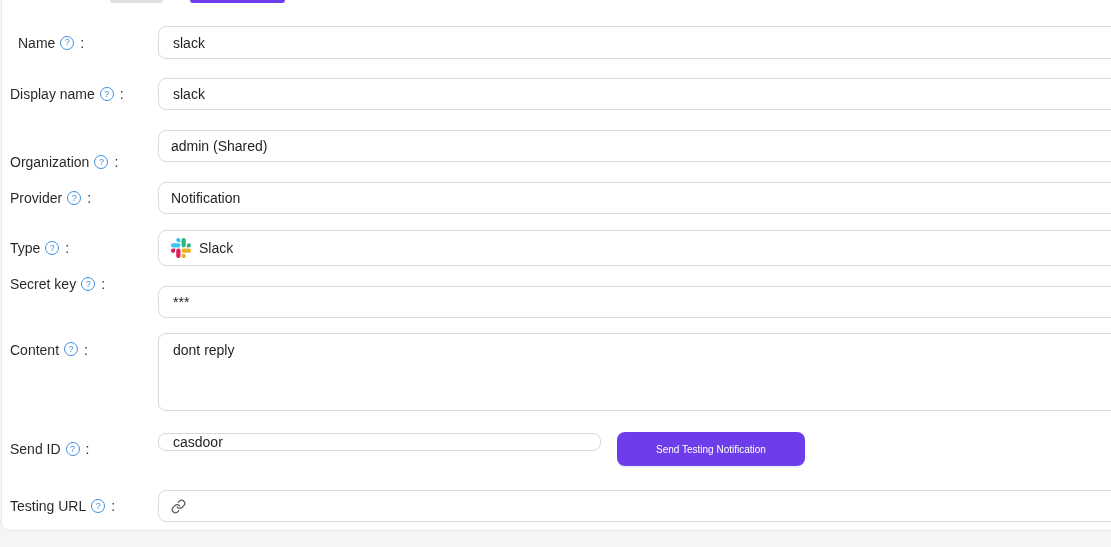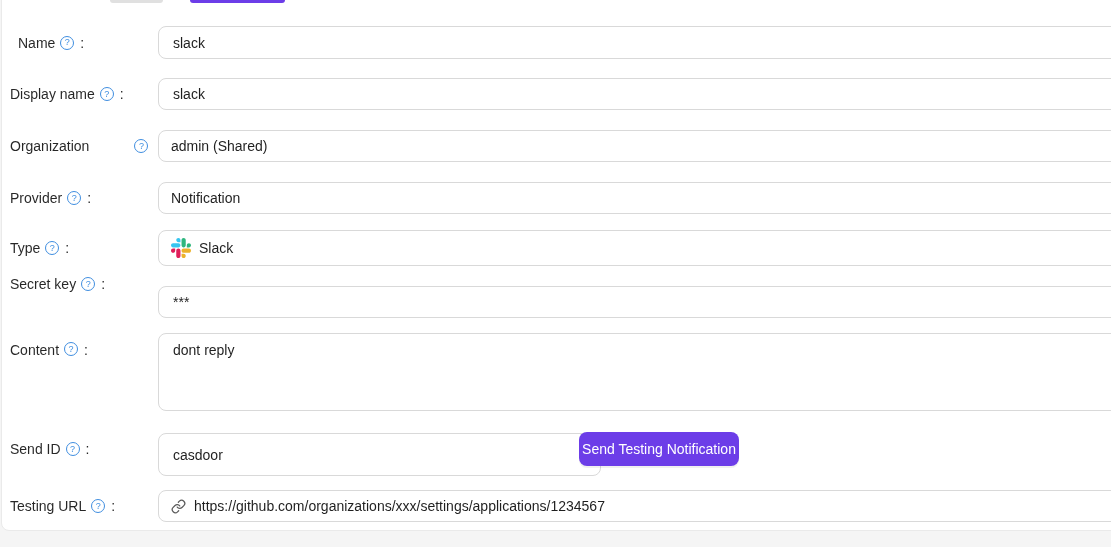--- a/index.html
+++ b/index.html
@@ -77,41 +77,41 @@
   .icon-gap { margin-right: 8px; flex: none; display: inline-flex; }
 
   .prefix-input {
     display: flex; align-items: center;
     padding: 0 12px;
   }
   .prefix-input .val { white-space: nowrap; overflow: hidden; }
 
   .primary-btn {
     position: absolute;
-    left: 579px; top: 432px;
-    width: 160px; height: 34px;
+    left: 617px; top: 432px;
+    width: 188px; height: 34px;
     background: #6c3de8;
     color: #ffffff;
     border: none;
     border-radius: 8px;
-    font-size: 14px;
+    font-size: 10px;
     font-family: "Liberation Sans", sans-serif;
     cursor: pointer;
     box-shadow: 0 2px 0 rgba(5,5,5,0.06);
   }
 
   
   .y-name   .label { top: 26px;  height: 33px; margin-left: 8px; } .y-name   .ctl { top: 26px;  height: 33px; }
   .y-dname  .label { top: 78px;  height: 32px; } .y-dname  .ctl { top: 78px;  height: 32px; }
-  .y-org    .label { top: 130px; height: 32px; gap: 40px; } .y-org    .ctl { top: 130px; height: 32px; }
+  .y-org    .label { top: 146px; height: 32px; } .y-org    .ctl { top: 130px; height: 32px; }
   .y-cat    .label { top: 182px; height: 32px; } .y-cat    .ctl { top: 182px; height: 32px; }
   .y-type   .label { top: 230px; height: 36px; text-align: right; } .y-type   .ctl { top: 230px; height: 36px; }
   .y-secret .label { top: 268px; height: 32px; } .y-secret .ctl { top: 286px; height: 32px; }
   .y-content .label { top: 333px; height: 78px; } .y-content .ctl { top: 333px; height: 78px; }
-  .y-chat   .label { top: 433px; height: 32px; } .y-chat   .ctl { top: 433px; height: 43px; width: 443px; }
+  .y-chat   .label { top: 433px; height: 32px; } .y-chat   .ctl { top: 433px; height: 18px; width: 443px; }
   .y-url    .label { top: 490px; height: 32px; } .y-url    .ctl { top: 490px; height: 32px; }
 </style>
 </head>
 <body>
 
 <div class="card"></div>
 <div class="top-sliver gray"></div>
 <div class="top-sliver purple"></div>
 
 <div class="row y-name">
@@ -207,15 +207,14 @@
     <span class="help">?</span>
     <span class="colon">:</span>
   </div>
   <div class="ctl wide prefix-input">
     <span class="icon-gap">
       <svg width="15" height="15" viewBox="0 0 24 24" fill="none" stroke="#595959" stroke-width="2" stroke-linecap="round" stroke-linejoin="round">
         <path d="M10 13a5 5 0 0 0 7.54.54l3-3a5 5 0 0 0-7.07-7.07l-1.72 1.71"></path>
         <path d="M14 11a5 5 0 0 0-7.54-.54l-3 3a5 5 0 0 0 7.07 7.07l1.71-1.71"></path>
       </svg>
     </span>
-    <span class="val">https://github.com/organizations/xxx/settings/applications/1234567</span>
   </div>
 </div>
 
 </body></html>

